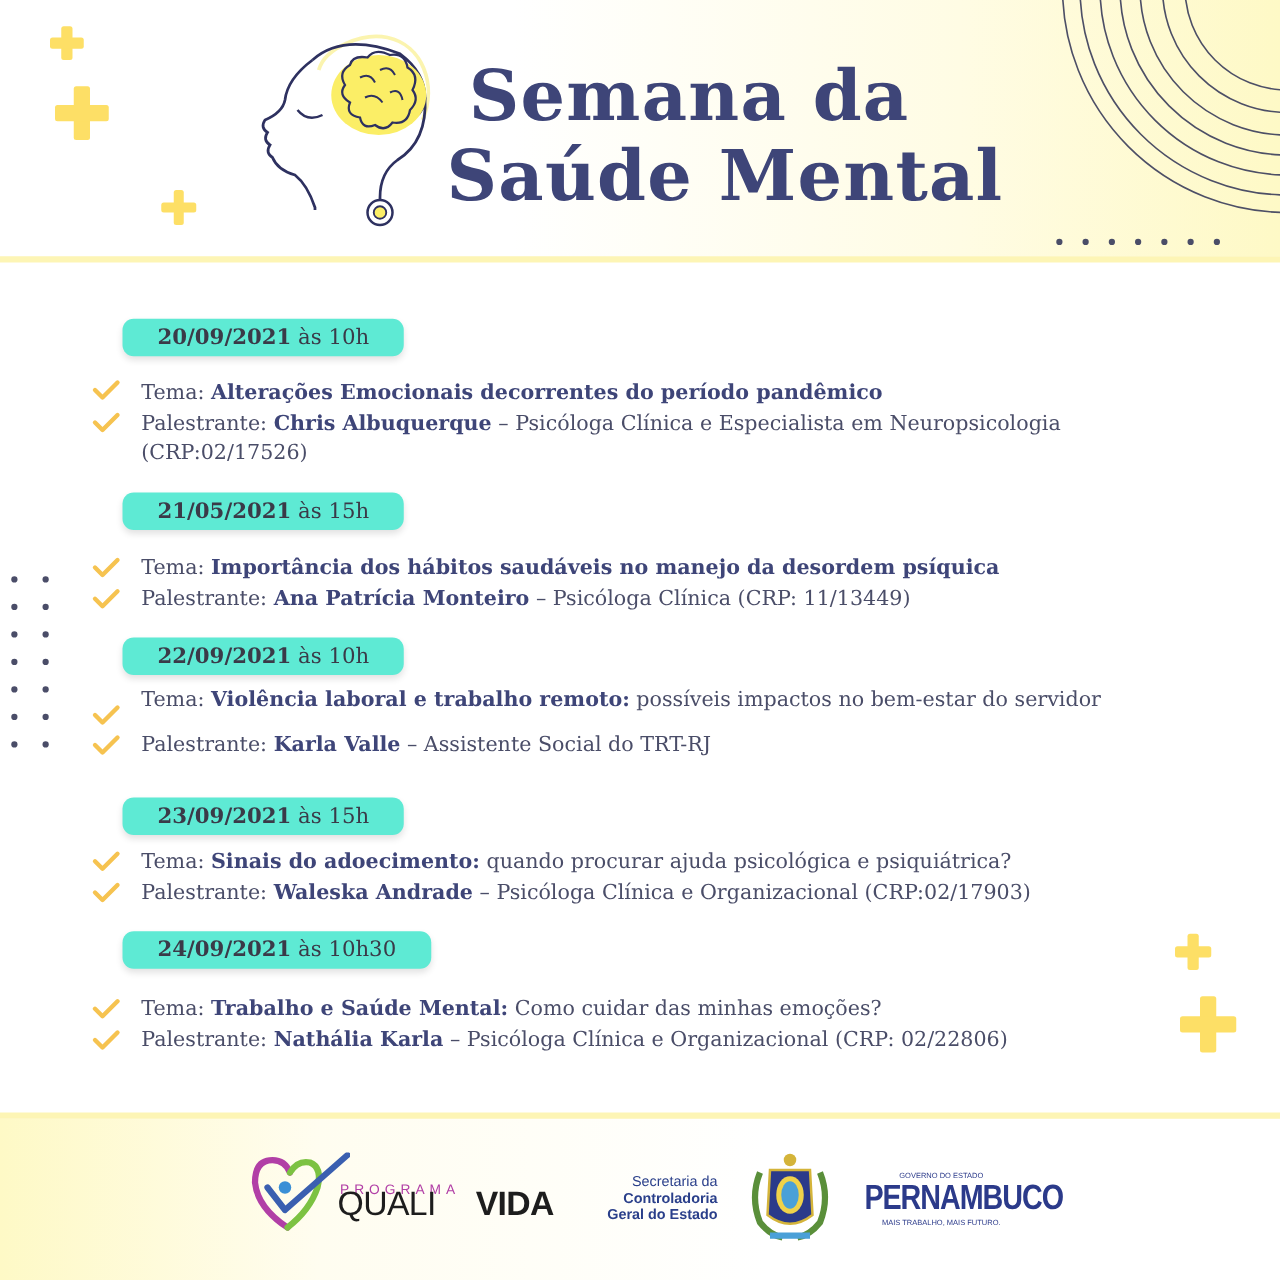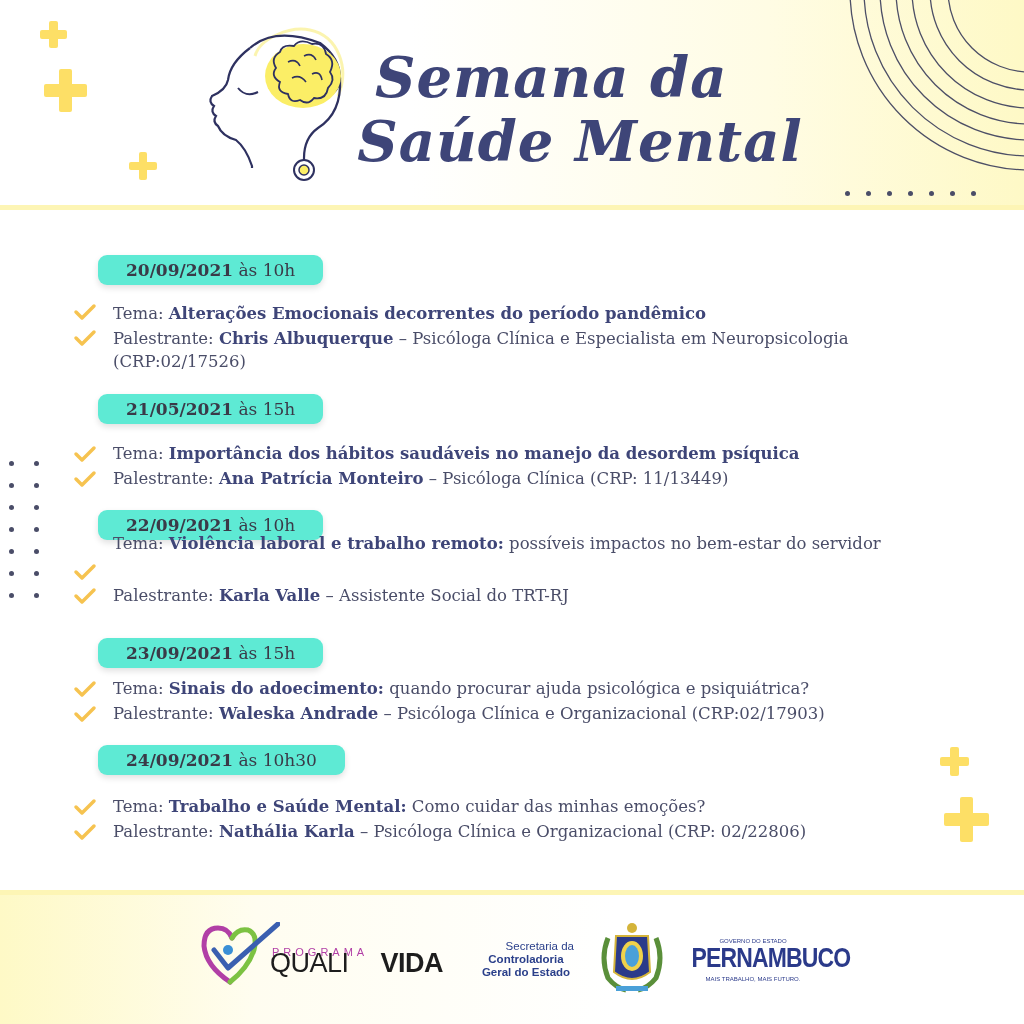--- a/index.html
+++ b/index.html
@@ -16,21 +16,21 @@
     background:linear-gradient(90deg, #fef9c6 0%, #fffdf0 25%, #ffffff 60%, #ffffff 100%);
     border-top:5px solid #fdf5b5;
   }
 
   .plus { position:absolute; }
   .plus::before, .plus::after { content:""; position:absolute; background:#fddf66; border-radius:2px; }
 
   .title {
     position:absolute; left:345px; top:45px; width:470px;
     font-family:"DejaVu Serif", serif; font-weight:bold; color:#3e4578;
-    font-size:56px; line-height:64px; text-align:center; letter-spacing:1px;font-style:italic;
+    font-size:56px; line-height:64px; text-align:center; letter-spacing:1px;
   }
   .title .l1 { display:block; padding-left:30px; text-align:left; }
   .title .l2 { display:block; text-align:center; }
 
   .dots-row { position:absolute; left:845px; top:191px; display:flex; gap:16px; }
   .dots-row span { width:5px; height:5px; border-radius:50%; background:#4a4d68; display:block; }
 
   .dots-grid { position:absolute; left:9px; top:461px; display:grid; grid-template-columns:5px 5px; column-gap:20px; row-gap:17px; }
   .dots-grid span { width:5px; height:5px; border-radius:50%; background:#4a4d68; display:block; }
 
@@ -49,21 +49,21 @@
   }
   .line b { color:#3e4578; font-weight:bold; }
   .check { position:absolute; left:73px; width:24px; height:20px; }
 
   .logo-quali { position:absolute; left:200px; top:922px; width:240px; height:64px; }
   .quali-prog { position:absolute; left:72px; top:24px; font-family:"Liberation Sans", sans-serif; font-size:11px; letter-spacing:4px; color:#b13fa6; }
   .quali-name { position:absolute; left:70px; top:26px; font-family:"Liberation Sans", sans-serif; font-size:27px; color:#1d1d1d; letter-spacing:-0.5px; }
   .quali-name b { font-weight:bold;padding-left:32px; }
 
   .secretaria { position:absolute; left:478px; top:940px; width:96px; text-align:right; font-family:"Liberation Sans", sans-serif; font-size:11.5px; line-height:13px; color:#2a3f8a; }
-  .secretaria .b { font-weight:bold;text-align:center; }
+  .secretaria .b { font-weight:bold; }
 
   .pe-crest { position:absolute; left:596px; top:922px; width:72px; height:74px; }
   .pe-gov { position:absolute; left:680px; top:938px; width:146px; text-align:center; font-family:"Liberation Sans", sans-serif; font-size:6px; color:#2b3a8a; }
   .pe-name { position:absolute; left:678px; top:942px; width:150px; text-align:center; font-family:"Liberation Sans", sans-serif; font-weight:bold; font-size:28px; color:#2b3a8a; letter-spacing:-1px; transform:scaleX(0.82); transform-origin:center; }
   .pe-slogan { position:absolute; left:680px; top:976px; width:146px; text-align:center; font-family:"Liberation Sans", sans-serif; font-size:6px; color:#2b3a8a; }
 </style>
 </head>
 <body>
 
 <div class="header">
@@ -170,21 +170,21 @@
   <div class="line" style="top:467px;">
     <span>Palestrante:</span> <b>Ana Patrícia Monteiro</b><span> – Psicóloga Clínica (CRP: 11/13449)</span>
   </div>
 
   <div class="badge" style="top:510px;">
     <b>22/09/2021</b> <span>às 10h</span>
   </div>
   <svg class="check" style="top:562px;" viewBox="0 0 24 20">
       <path d="M3 10 L9 16 L21 4" fill="none" stroke="#f6c350" stroke-width="3.5" stroke-linecap="round" stroke-linejoin="round"></path>
     </svg>
-  <div class="line" style="top:532px;">
+  <div class="line" style="top:548px;">
     <span>Tema:</span> <b>Violência laboral e trabalho remoto:</b><span> possíveis impactos no bem-estar do servidor</span>
   </div>
   <svg class="check" style="top:586px;" viewBox="0 0 24 20">
       <path d="M3 10 L9 16 L21 4" fill="none" stroke="#f6c350" stroke-width="3.5" stroke-linecap="round" stroke-linejoin="round"></path>
     </svg>
   <div class="line" style="top:584px;">
     <span>Palestrante:</span> <b>Karla Valle</b><span> – Assistente Social do TRT-RJ</span>
   </div>
 
   <div class="badge" style="top:628px;margin-top:10px;">

